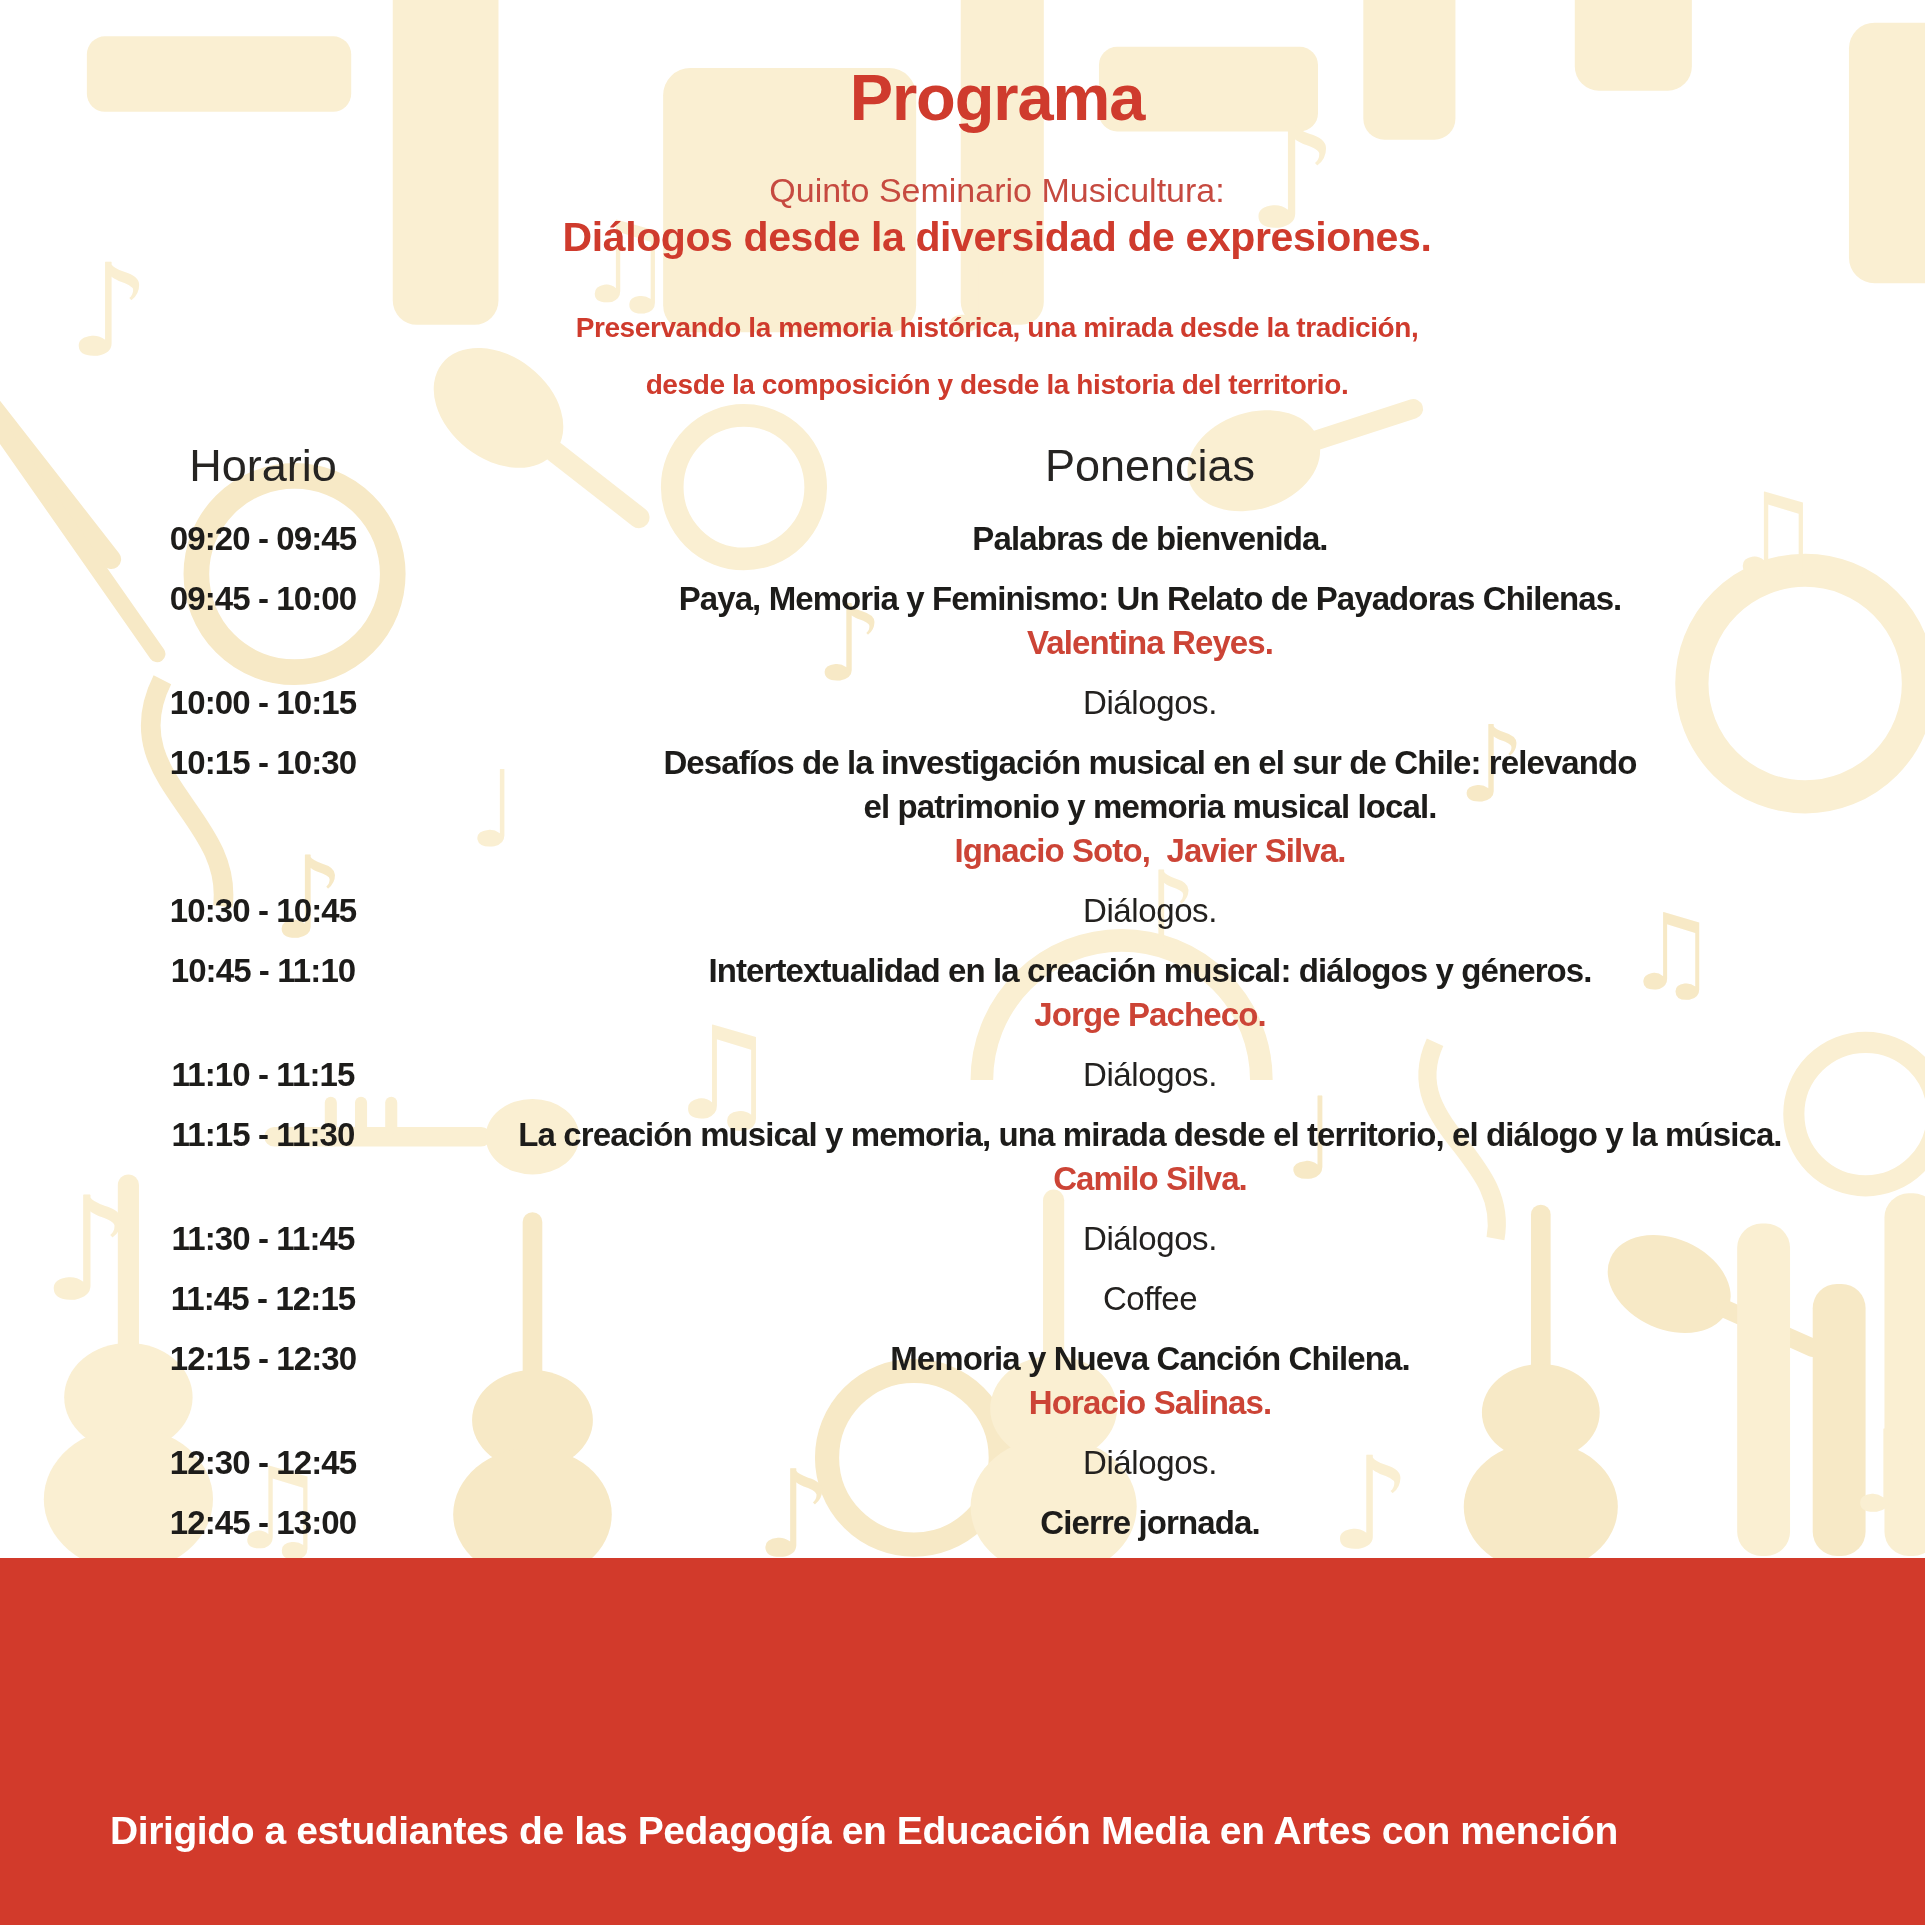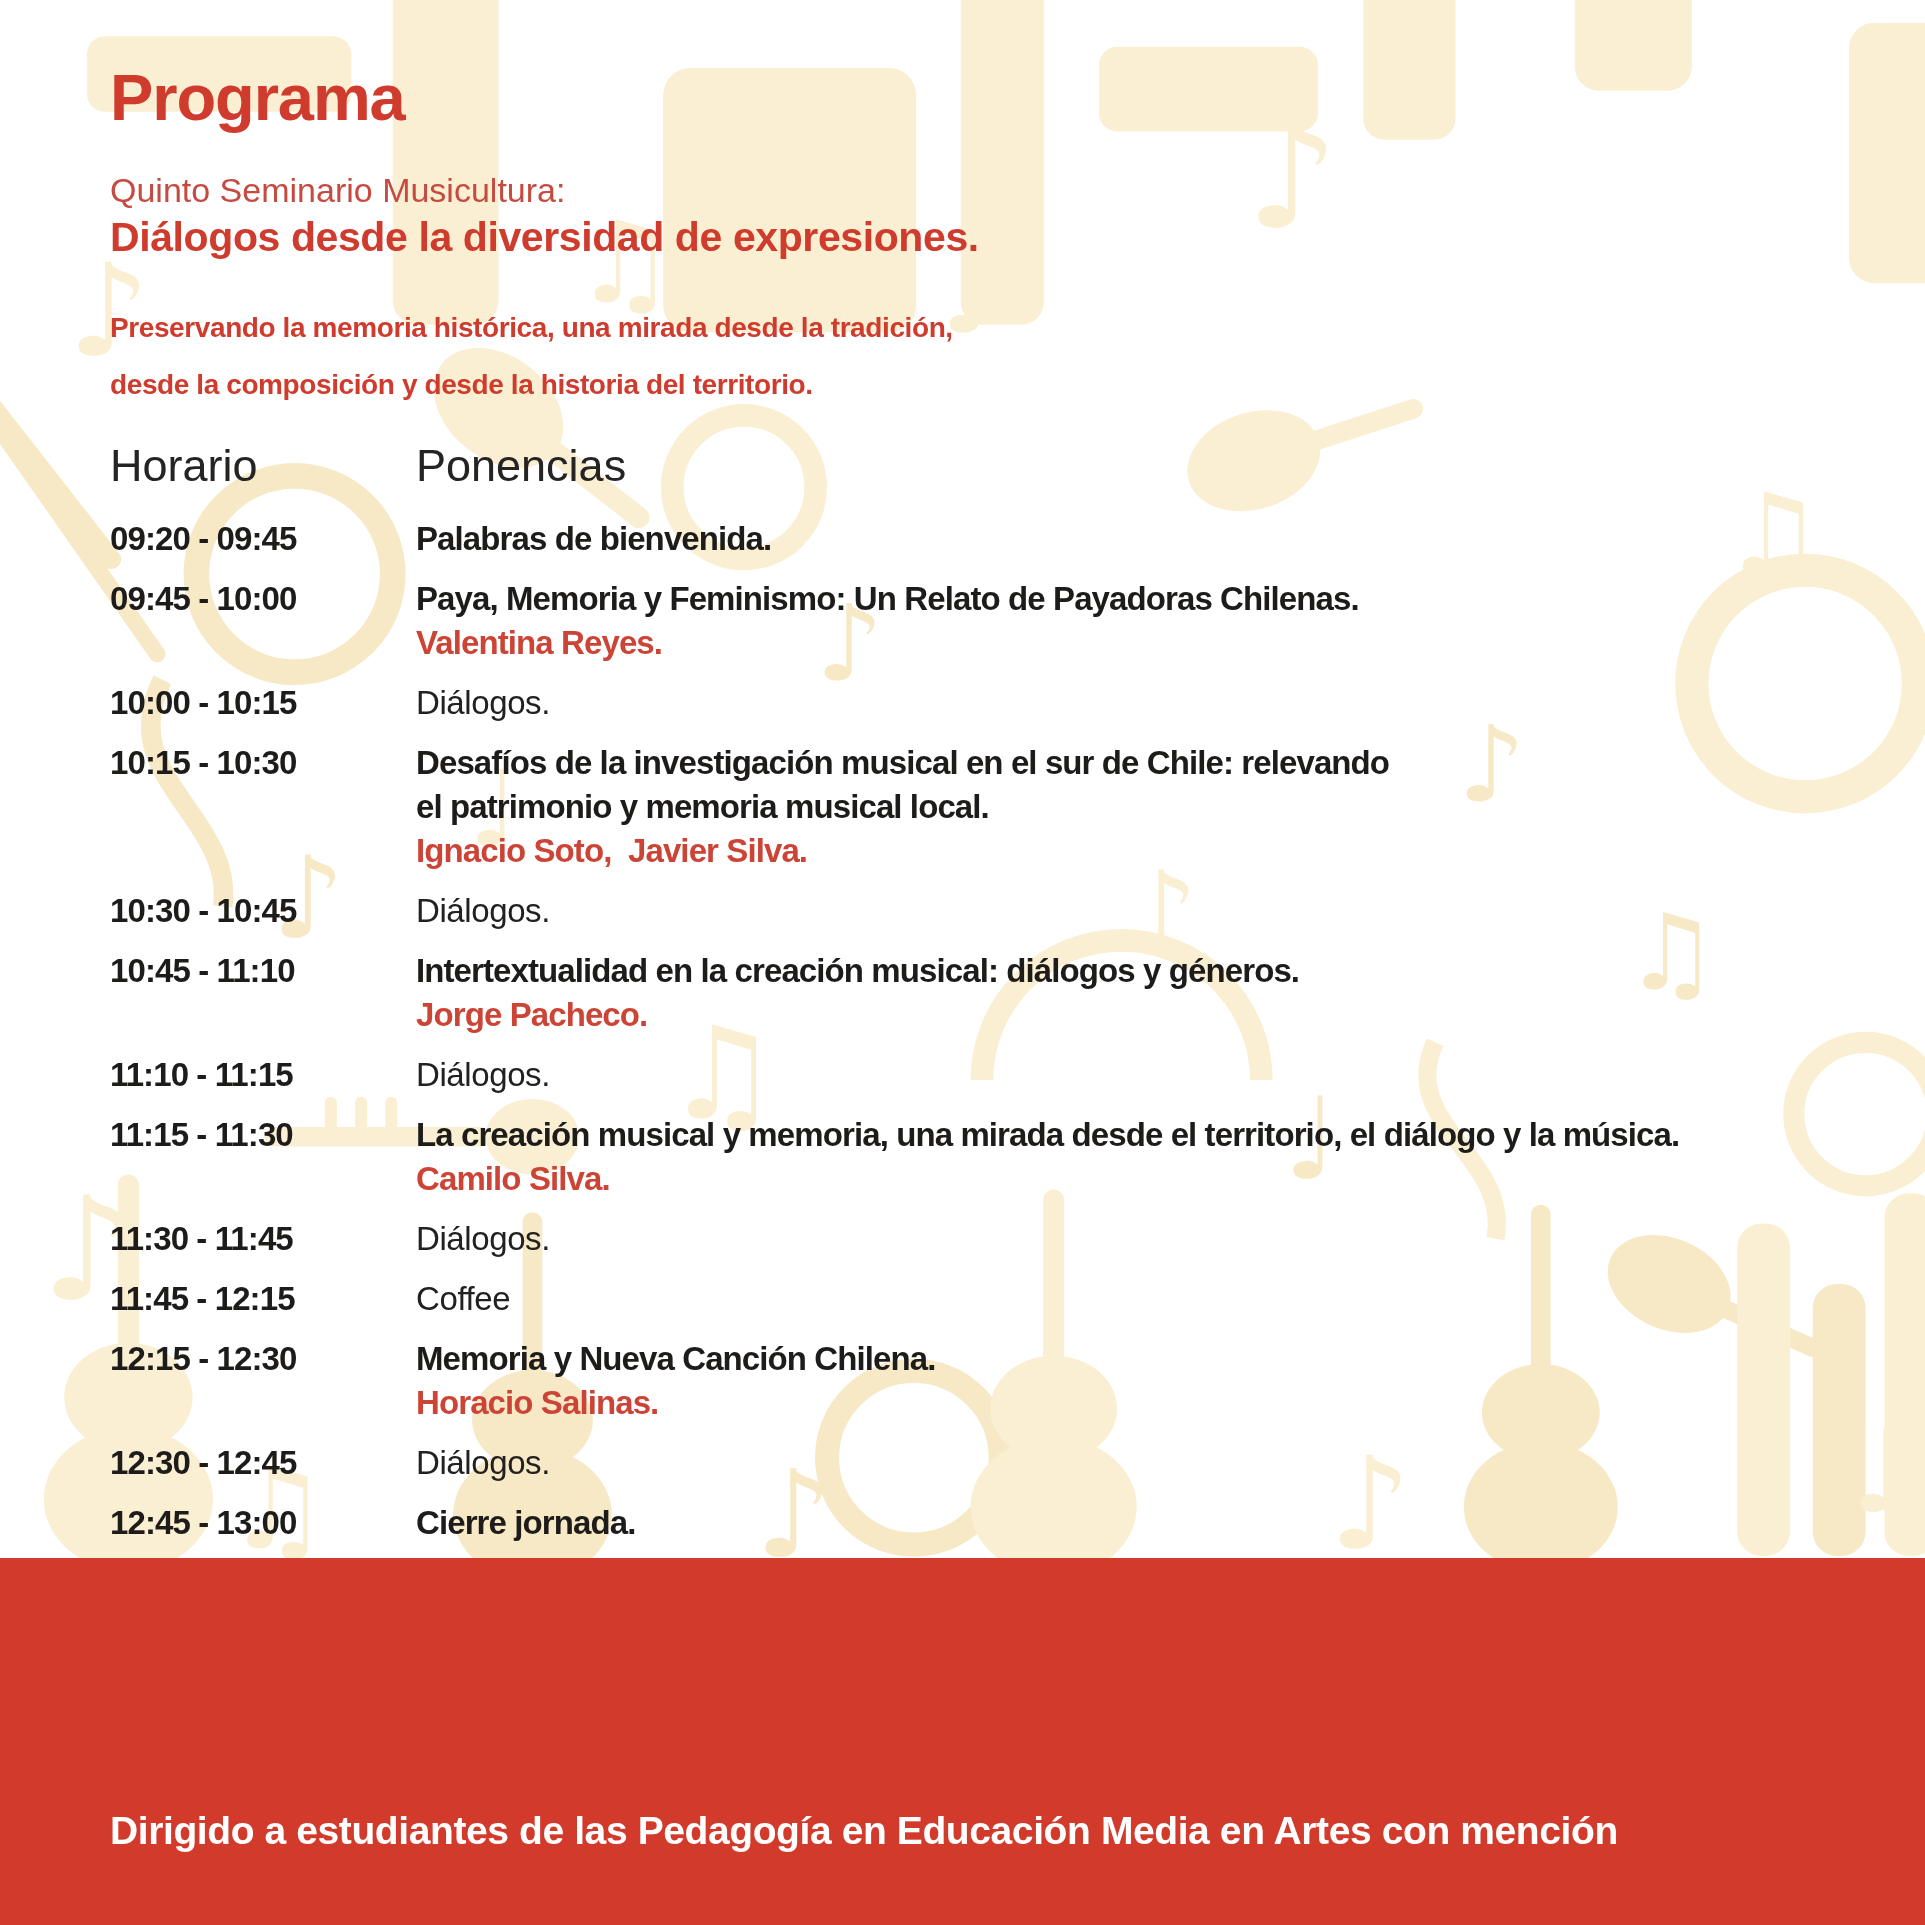--- a/index.html
+++ b/index.html
@@ -22,21 +22,21 @@
     color:var(--text-dark,#1D1C1A);
   }
   .bg-pattern{position:absolute;left:0;top:0;width:1926px;height:1926px;}
   .p-fill{fill:var(--cream,#FAEFD2);}
   .p-fill2{fill:var(--cream-dark,#F7E9C6);}
   .p-stroke{stroke:var(--cream,#FAEFD2);fill:none;}
   .p-stroke2{stroke:var(--cream-dark,#F7E9C6);fill:none;}
   .p-note{font-family:"DejaVu Sans",sans-serif;fill:var(--cream,#FAEFD2);}
   .p-note2{font-family:"DejaVu Sans",sans-serif;fill:var(--cream-dark,#F7E9C6);}
 
-  .content{position:relative;padding:63px 42px 0 110px;}
+  .content{position:relative;padding:63px 42px 0 110px;text-align:center;}
 
   .page-title{
     font-size:65px;font-weight:800;letter-spacing:-1.1px;
     color:var(--red-title,#CF3B2D);
     line-height:69px;margin:0 0 36px 0;
   }
   .subtitle-light{
     font-size:34px;font-weight:400;line-height:45px;
     color:var(--red-subtitle,#C64A40);
   }

